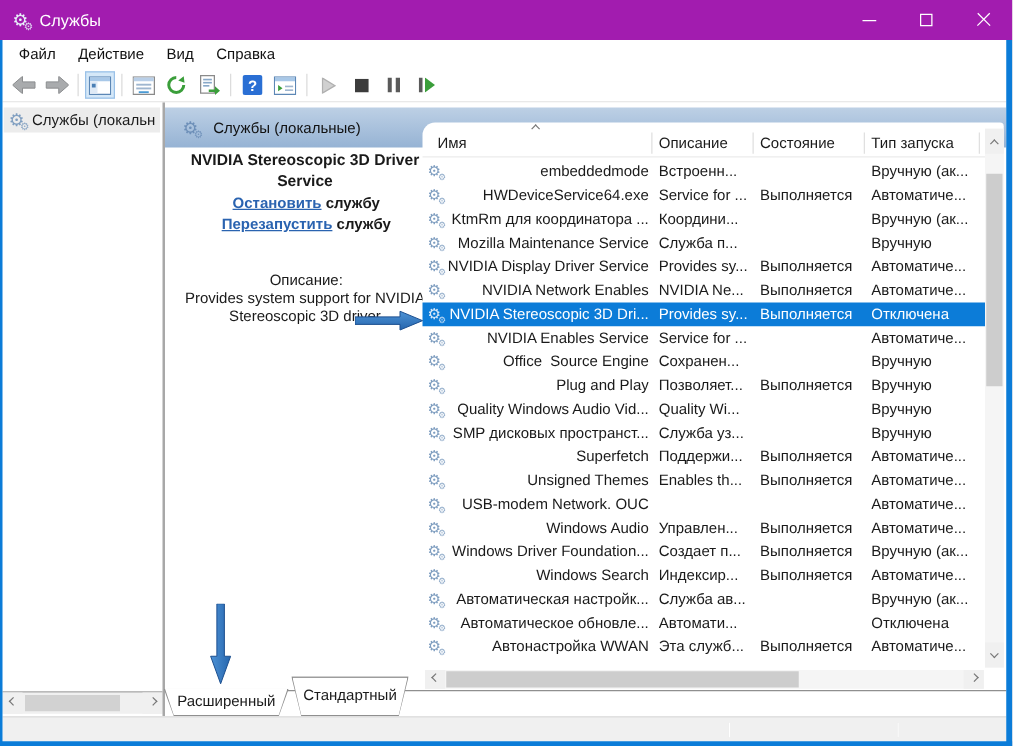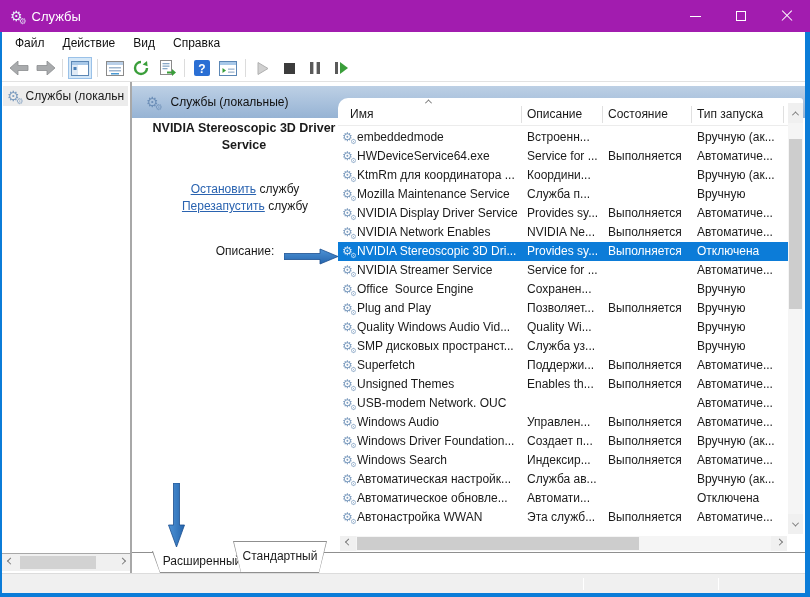--- a/index.html
+++ b/index.html
@@ -70,39 +70,39 @@
   
   .middle{ position:absolute; left:132px; top:82px; right:5px; height:491px; background:#fff; }
   .band{ position:absolute; left:0; right:0; top:4px; height:32px;
          background:linear-gradient(#bdd0e5,#96b3d4); display:flex; align-items:center; }
   .band .gear{ font-size:14px; margin-left:14px; color:#6d8fb8; }
   .band-title{ margin-left:12px; color:#111; }
 
   
   .descpanel{ position:absolute; left:13px; top:38px; width:200px;text-align:center; }
   .svc-title{ font-weight:bold; font-size:12.5px; line-height:17px; width:198px; }
-  .svc-links{ margin-top:27px; line-height:17px; }
+  .svc-links{ line-height:17px;font-weight:bold; }
   .link{ color:#2a63b0; text-decoration:underline; }
   .svc-desc-label{ margin-top:29px; }
   .svc-desc{ width:198px; line-height:15px; }
 
   
   .listpage{ position:absolute; left:206px; right:2px; top:16px; bottom:21px; background:#fff;
              border-top-left-radius:10px; border-top-right-radius:3px; }
   .lheader{ position:absolute; left:0; top:6px; height:22px; right:15px; border-bottom:1px solid #ececec; }
   .hcell{ position:absolute; top:3px; white-space:nowrap; color:#1a1a1a;text-align:center; }
   .h-name{ left:12px; } .h-desc{ left:189px; } .h-status{ left:270px; } .h-type{ left:359px; }
   .hsep{ position:absolute; top:2px; height:17px; width:1px; background:#e0e0e0; }
   .sort-caret{ position:absolute; left:88px; top:-5px; }
 
   .lrows{ position:absolute; left:0; top:30px; width:450px; }
   .lrow{ position:relative; height:19px; white-space:pre; }
   .lrow .gear{ position:absolute; left:4px; top:3px; font-size:12px; }
   .cell{ position:absolute; top:2px; white-space:pre; overflow:hidden; }
-  .c-name{ left:19px; width:162px; }
+  .c-name{ left:19px; width:162px;text-align:right; }
   .c-desc{ left:189px; width:78px; }
   .c-status{ left:270px; width:85px; }
   .c-type{ left:359px; width:88px; }
   .lrow.selected{ background:#0c7cd8; color:#fff;padding-left:23px; }
   .lrow.selected .gear{ color:#d8e8f8; }
 
   
   .vscroll{ position:absolute; right:0; top:5px; width:15px; height:431px; background:#f5f5f5; }
   .vscroll .sb-u{ top:0; width:15px; height:20px; } .vscroll .sb-d{ bottom:0; width:15px; height:20px; }
   .vscroll .thumb{ position:absolute; left:1px; top:36px; width:13px; height:170px; background:#cdcdcd; }
@@ -116,21 +116,21 @@
   .tabline{ position:absolute; left:0; right:0; bottom:20px; height:1px; background:#8f8f8f; }
   .tab{ position:absolute; height:32px; bottom:0; z-index:5; }
   .tab .shape{ position:absolute; inset:0; background:#8f8f8f;
                clip-path:polygon(0 0,100% 0,calc(100% - 8px) 100%,8px 100%); }
   .tab .shape-inner{ position:absolute; left:1px; right:1px; top:1px; bottom:1px; background:#fff;
                clip-path:polygon(0 0,100% 0,calc(100% - 7px) 100%,7px 100%); }
   .tab.active{ height:22px; }
   .tab.active .shape-inner{ top:0; }
   .tab-label{ position:absolute; inset:0; display:flex; align-items:center; justify-content:center;
               z-index:2; padding-bottom:2px; }
-  .tab1{ left:-1px; width:100px;margin-left:21px; } .tab2{ left:101px; width:94px; }
+  .tab1{ left:-1px; width:100px; } .tab2{ left:101px; width:94px; }
 
   
   .statusbar{ position:absolute; left:2px; right:5px; top:573px; height:20px; background:#f0f0f0;
               border-top:1px solid #dcdcdc; }
   .status-div{ position:absolute; top:4px; width:1px; height:12px; background:#d7d7d7;
                border-right:1px solid #ffffff; }
 
   
   .annot{ position:absolute; z-index:50; }
 
@@ -274,20 +274,21 @@
       <span class="band-title">Службы (локальные)</span>
     </div>
 
     <div class="descpanel">
       <div class="svc-title">NVIDIA Stereoscopic 3D Driver Service</div>
       <div class="svc-links">
         <div><span class="link">Остановить</span><span> службу</span></div>
         <div><span class="link">Перезапустить</span><span> службу</span></div>
       </div>
       <div class="svc-desc-label">Описание:</div>
+      <div class="svc-desc">Provides system support for NVIDIA Stereoscopic 3D driver</div>
     </div>
 
     <div class="listpage">
       <div class="lheader">
         <span class="sort-caret chev up small"></span>
         <span class="hcell h-name">Имя</span>
         <span class="hcell h-desc">Описание</span>
         <span class="hcell h-status">Состояние</span>
         <span class="hcell h-type">Тип запуска</span>
         <span class="hsep" style="left:183px"></span>
@@ -348,21 +349,21 @@
         <div class="lrow selected">
           <span class="gear"></span>
           <span class="cell c-name">NVIDIA Stereoscopic 3D Dri...</span>
           <span class="cell c-desc">Provides sy...</span>
           <span class="cell c-status">Выполняется</span>
           <span class="cell c-type">Отключена</span>
         </div>
 
         <div class="lrow">
           <span class="gear"></span>
-          <span class="cell c-name">NVIDIA Streamer Service</span>
+          <span class="cell c-name">NVIDIA Enables Service</span>
           <span class="cell c-desc">Service for ...</span>
           <span class="cell c-status"></span>
           <span class="cell c-type">Автоматиче...</span>
         </div>
 
         <div class="lrow">
           <span class="gear"></span>
           <span class="cell c-name">Office  Source Engine</span>
           <span class="cell c-desc">Сохранен...</span>
           <span class="cell c-status"></span>

